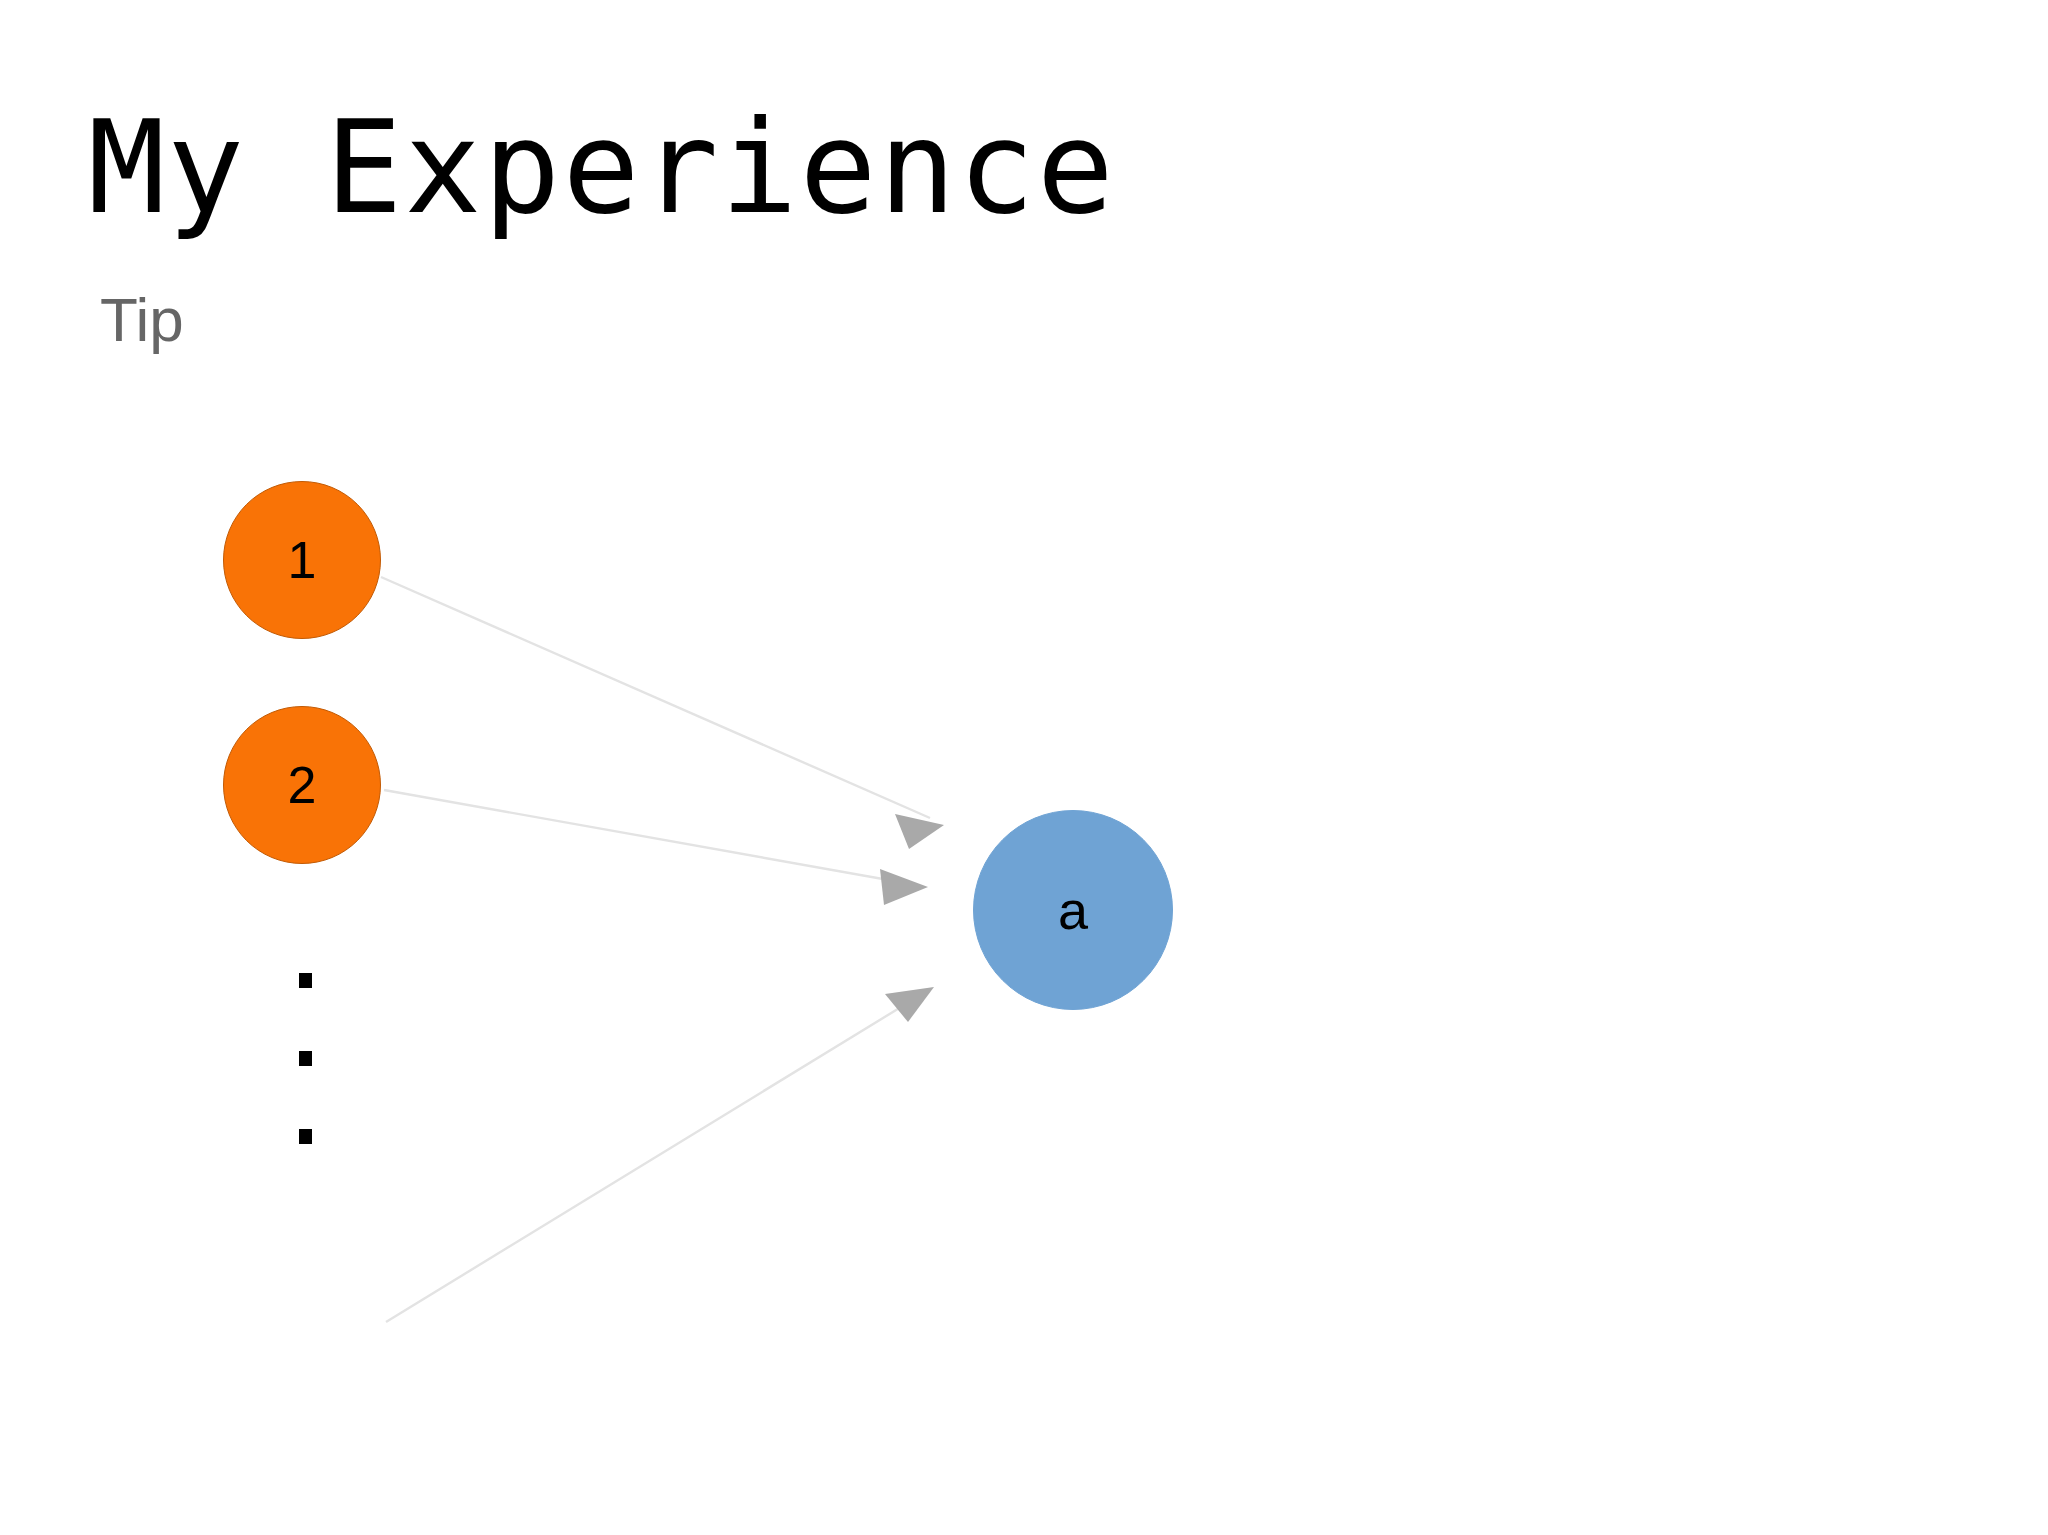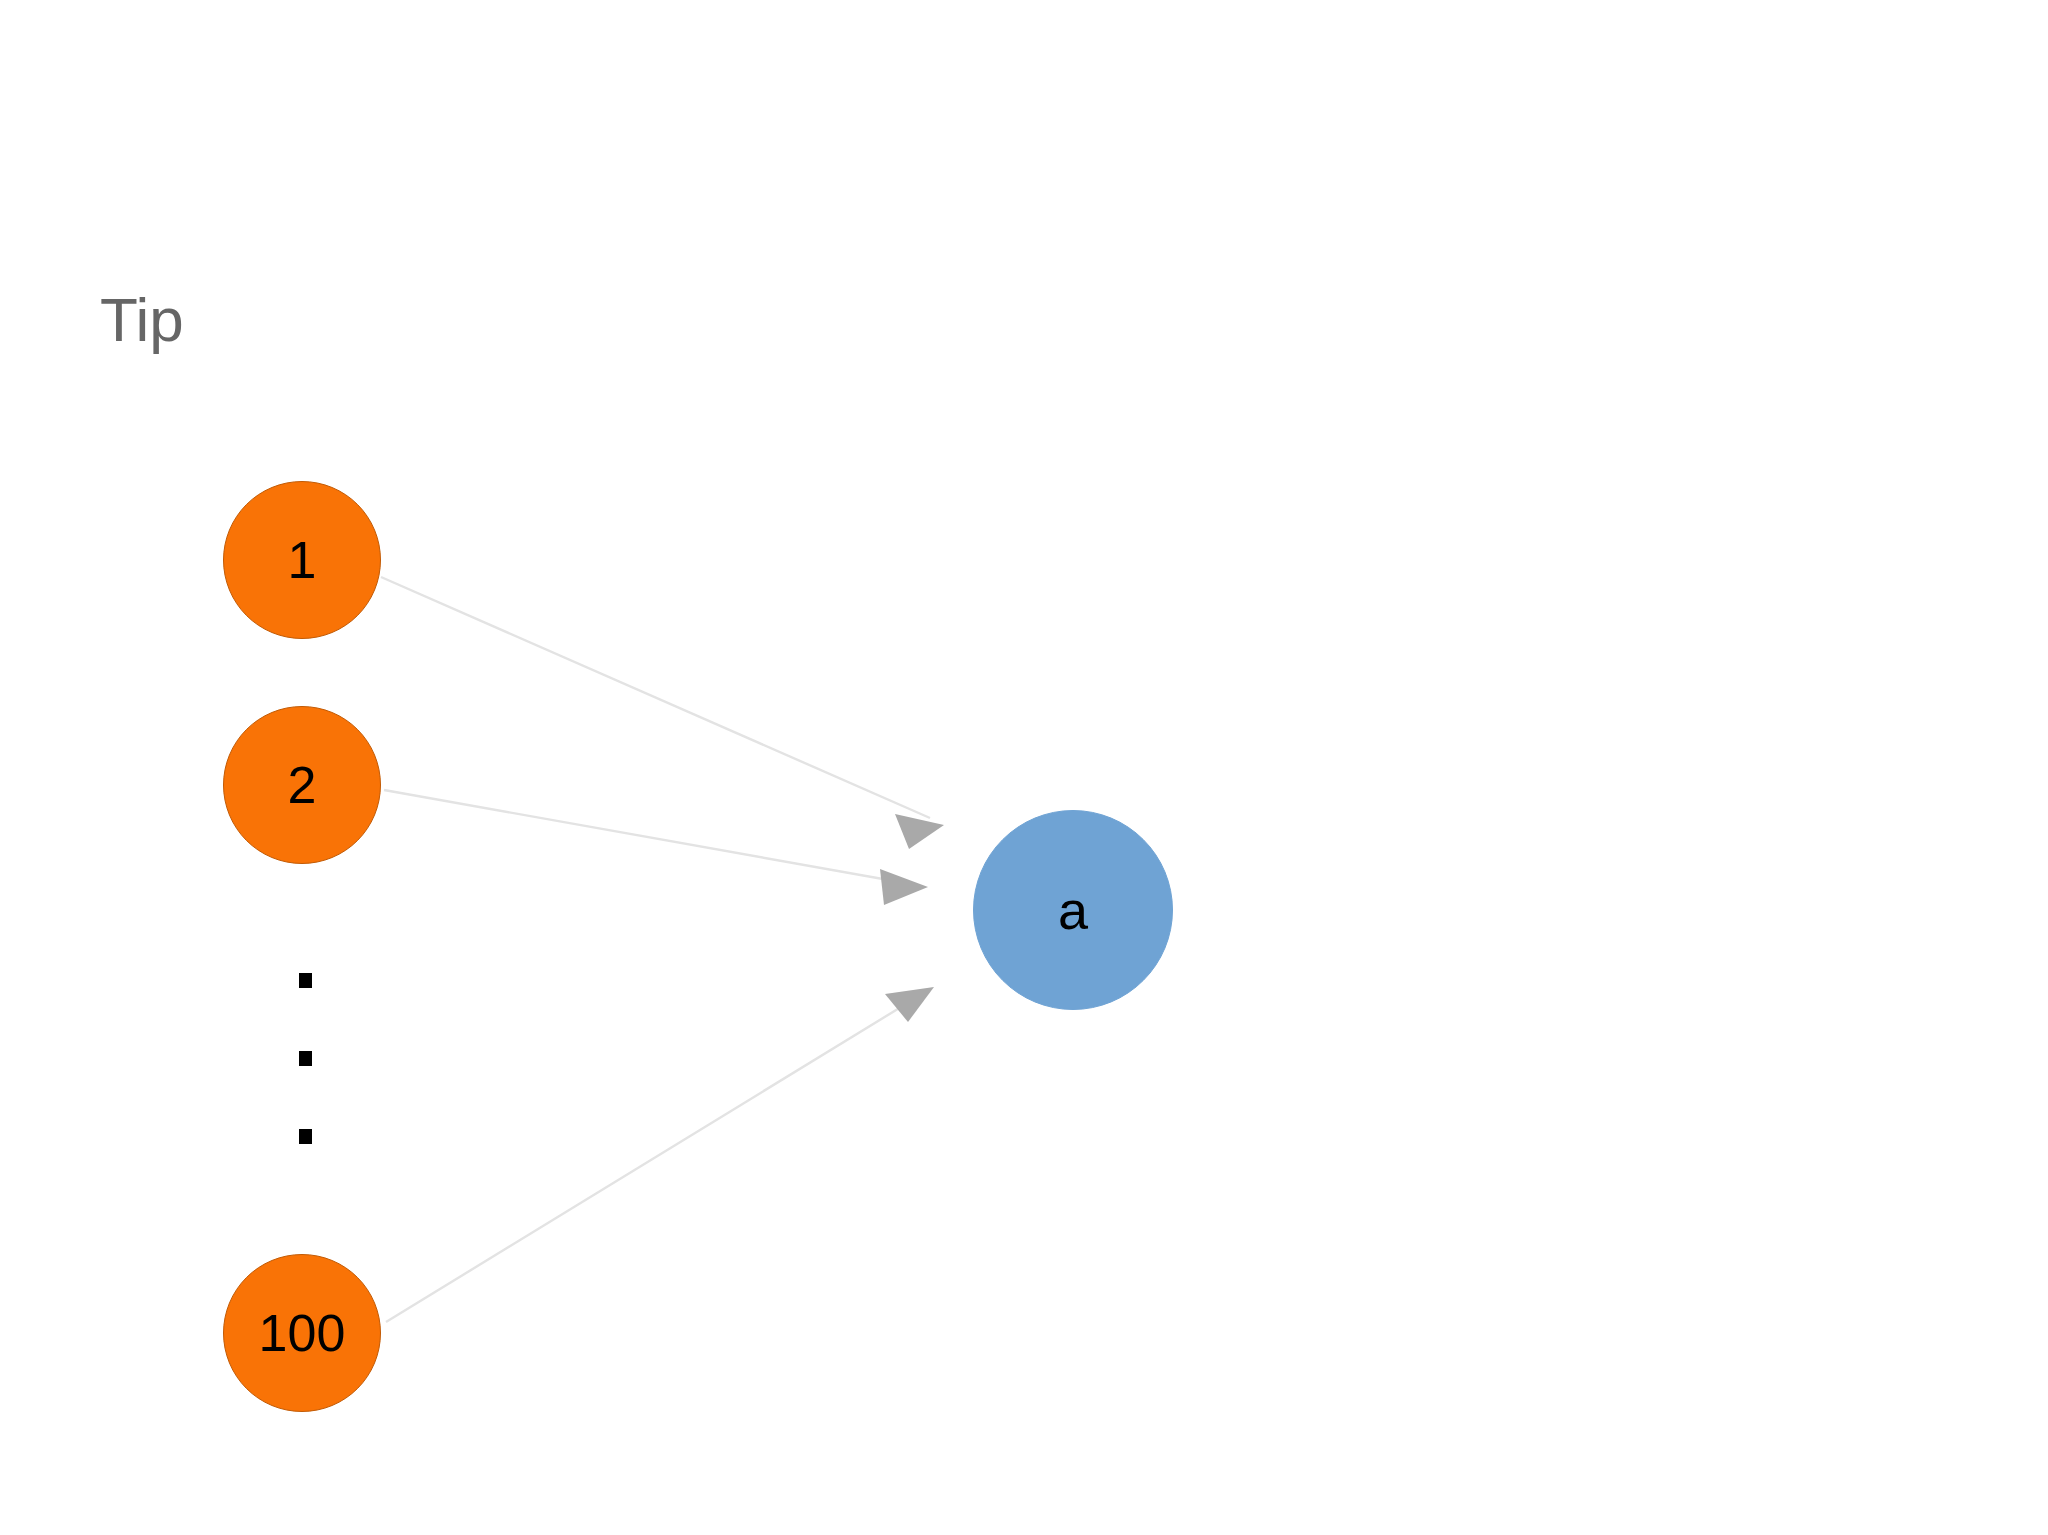--- a/index.html
+++ b/index.html
@@ -100,20 +100,21 @@
   }
   svg#edges polygon {
     fill: #a9a9a9;
   }
 </style>
 </head>
 <body>
 
 <div id="slide">
 
+  <div id="slide-title">My Experience</div>
 
   <div id="slide-subtitle">Tip</div>
 
   <div id="diagram">
 
     <svg id="edges" viewBox="0 0 2048 1535">
       <g>
         <line x1="381" y1="577" x2="930" y2="818"></line>
         <polygon points="944,825 895,814 909,849"></polygon>
       </g>
@@ -128,23 +129,20 @@
     </svg>
 
     <div class="node node-input" style="left:223px; top:481px;">
       <span>1</span>
     </div>
 
     <div class="node node-input" style="left:223px; top:706px;">
       <span>2</span>
     </div>
 
-    <div class="node node-input" style="left:223px; top:1254px;">
-      <span>100</span>
-    </div>
 
     <div>
       <span class="ellipsis-dot" style="left:299px; top:973px;"></span>
       <span class="ellipsis-dot" style="left:299px; top:1051px;"></span>
       <span class="ellipsis-dot" style="left:299px; top:1129px;"></span>
     </div>
 
     <div class="node node-output" style="left:973px; top:810px;">
       <span>a</span>
     </div>

